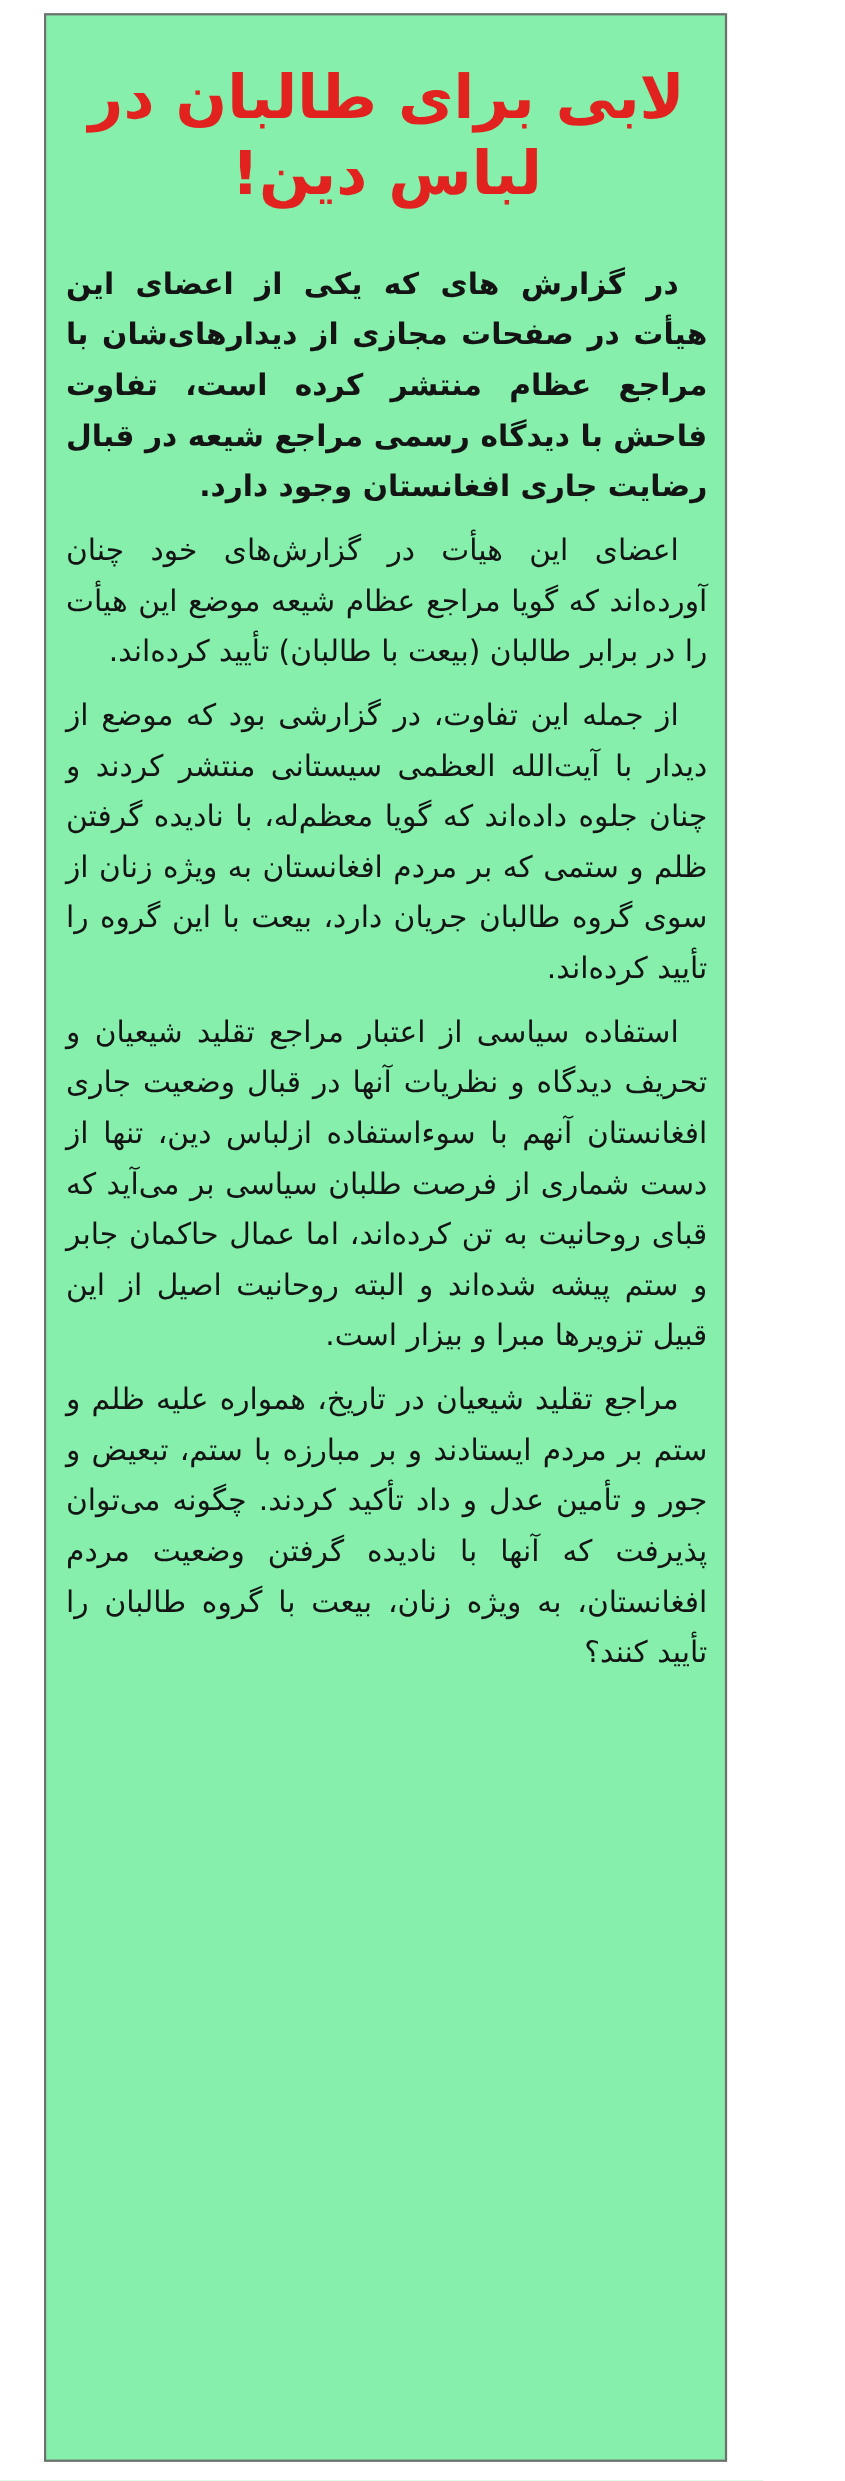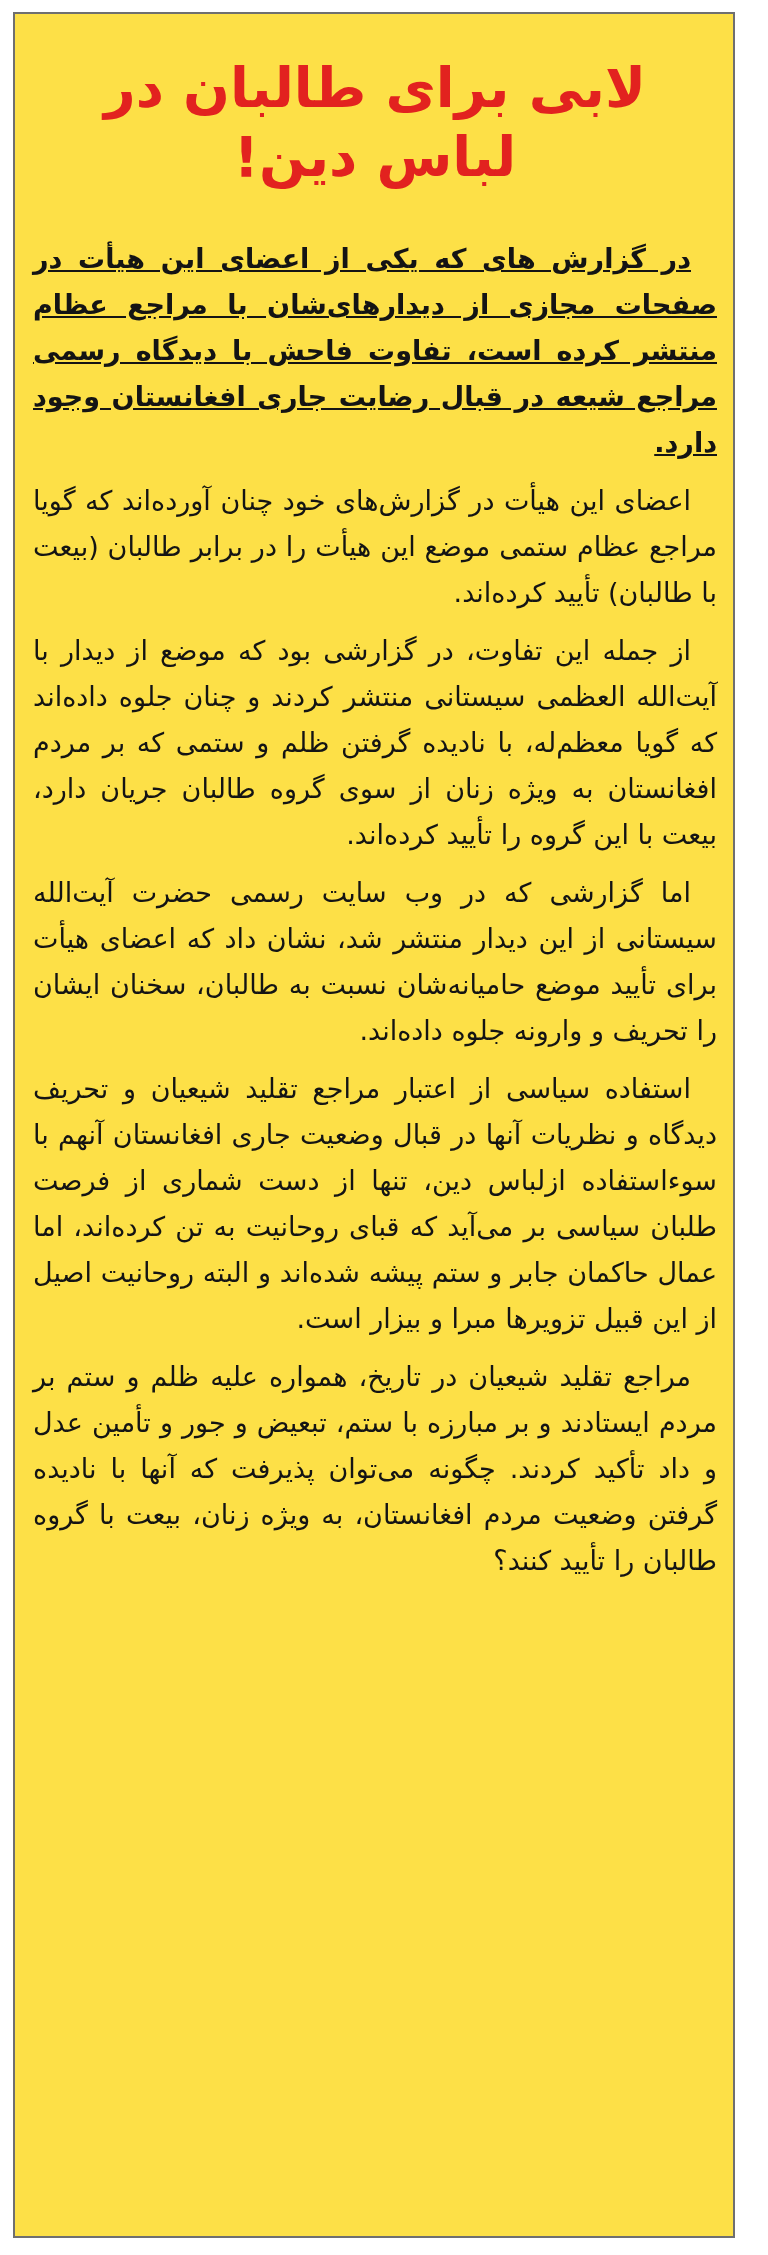--- a/index.html
+++ b/index.html
@@ -9,28 +9,28 @@
   }
   body {
     width: 768px;
     height: 2255px;
     position: relative;
     overflow: hidden;
     font-family: "DejaVu Sans", sans-serif;
   }
   .frame {
     position: absolute;
-    left: 13px;
+    left: 40px;
     top: 12px;
-    width: 722px;
+    width: 621px;
     height: 2226px;
     border: 2px solid #6f6f6f;
     box-sizing: border-box;
     padding: 26px 16px 14px 18px;
-    background: #fde047;
+    background: #86efac;
   }
   .title {
     direction: rtl;
     text-align: center;
     font-weight: 700;
     font-size: 55px;
     line-height: 1.25;
     margin: 14px 0 44px 0;
     font-family: "DejaVu Sans", sans-serif;
   }
@@ -40,32 +40,30 @@
     color: #141414;
     font-size: 27px;
     line-height: 46px;
   }
   .article-body p {
     margin: 0 0 12px 0;
     text-indent: 26px;
   }
   .article-body p.bold {
     font-weight: 700;
-    text-decoration: underline;
   }
 </style>
 </head>
 <body>
 
 <div class="frame" style="border-color: rgb(111, 111, 111);">
 
   <h1 class="title" style="color: rgb(226, 34, 31);">لابی برای طالبان در لباس دین!</h1>
 
   <div class="article-body" style="color: rgb(20, 20, 20);">
     <p class="bold">در گزارش های که یکی از اعضای این هیأت در صفحات مجازی از دیدارهای‌شان با مراجع عظام منتشر کرده است، تفاوت فاحش با دیدگاه رسمی مراجع شیعه در قبال رضایت جاری افغانستان وجود دارد.</p>
-    <p>اعضای این هیأت در گزارش‌های خود چنان آورده‌اند که گویا مراجع عظام ستمی موضع این هیأت را در برابر طالبان (بیعت با طالبان) تأیید کرده‌اند.</p>
+    <p>اعضای این هیأت در گزارش‌های خود چنان آورده‌اند که گویا مراجع عظام شیعه موضع این هیأت را در برابر طالبان (بیعت با طالبان) تأیید کرده‌اند.</p>
     <p>از جمله این تفاوت، در گزارشی بود که موضع از دیدار با آیت‌الله العظمی سیستانی منتشر کردند و چنان جلوه داده‌اند که گویا معظم‌له، با نادیده گرفتن ظلم و ستمی که بر مردم افغانستان به ویژه زنان از سوی گروه طالبان جریان دارد، بیعت با این گروه را تأیید کرده‌اند.</p>
-    <p>اما گزارشی که در وب سایت رسمی حضرت آیت‌الله سیستانی از این دیدار منتشر شد، نشان داد که اعضای هیأت برای تأیید موضع حامیانه‌شان نسبت به طالبان، سخنان ایشان را تحریف و وارونه جلوه داده‌اند.</p>
     <p>استفاده سیاسی از اعتبار مراجع تقلید شیعیان و تحریف دیدگاه و نظریات آنها در قبال وضعیت جاری افغانستان آنهم با سوءاستفاده ازلباس دین، تنها از دست شماری از فرصت طلبان سیاسی بر می‌آید که قبای روحانیت به تن کرده‌اند، اما عمال حاکمان جابر و ستم پیشه شده‌اند و البته روحانیت اصیل از این قبیل تزویرها مبرا و بیزار است.</p>
     <p>مراجع تقلید شیعیان در تاریخ، همواره علیه ظلم و ستم بر مردم ایستادند و بر مبارزه با ستم، تبعیض و جور و تأمین عدل و داد تأکید کردند. چگونه می‌توان پذیرفت که آنها با نادیده گرفتن وضعیت مردم افغانستان، به ویژه زنان، بیعت با گروه طالبان را تأیید کنند؟</p>
   </div>
 
 </div>
 
 </body></html>

